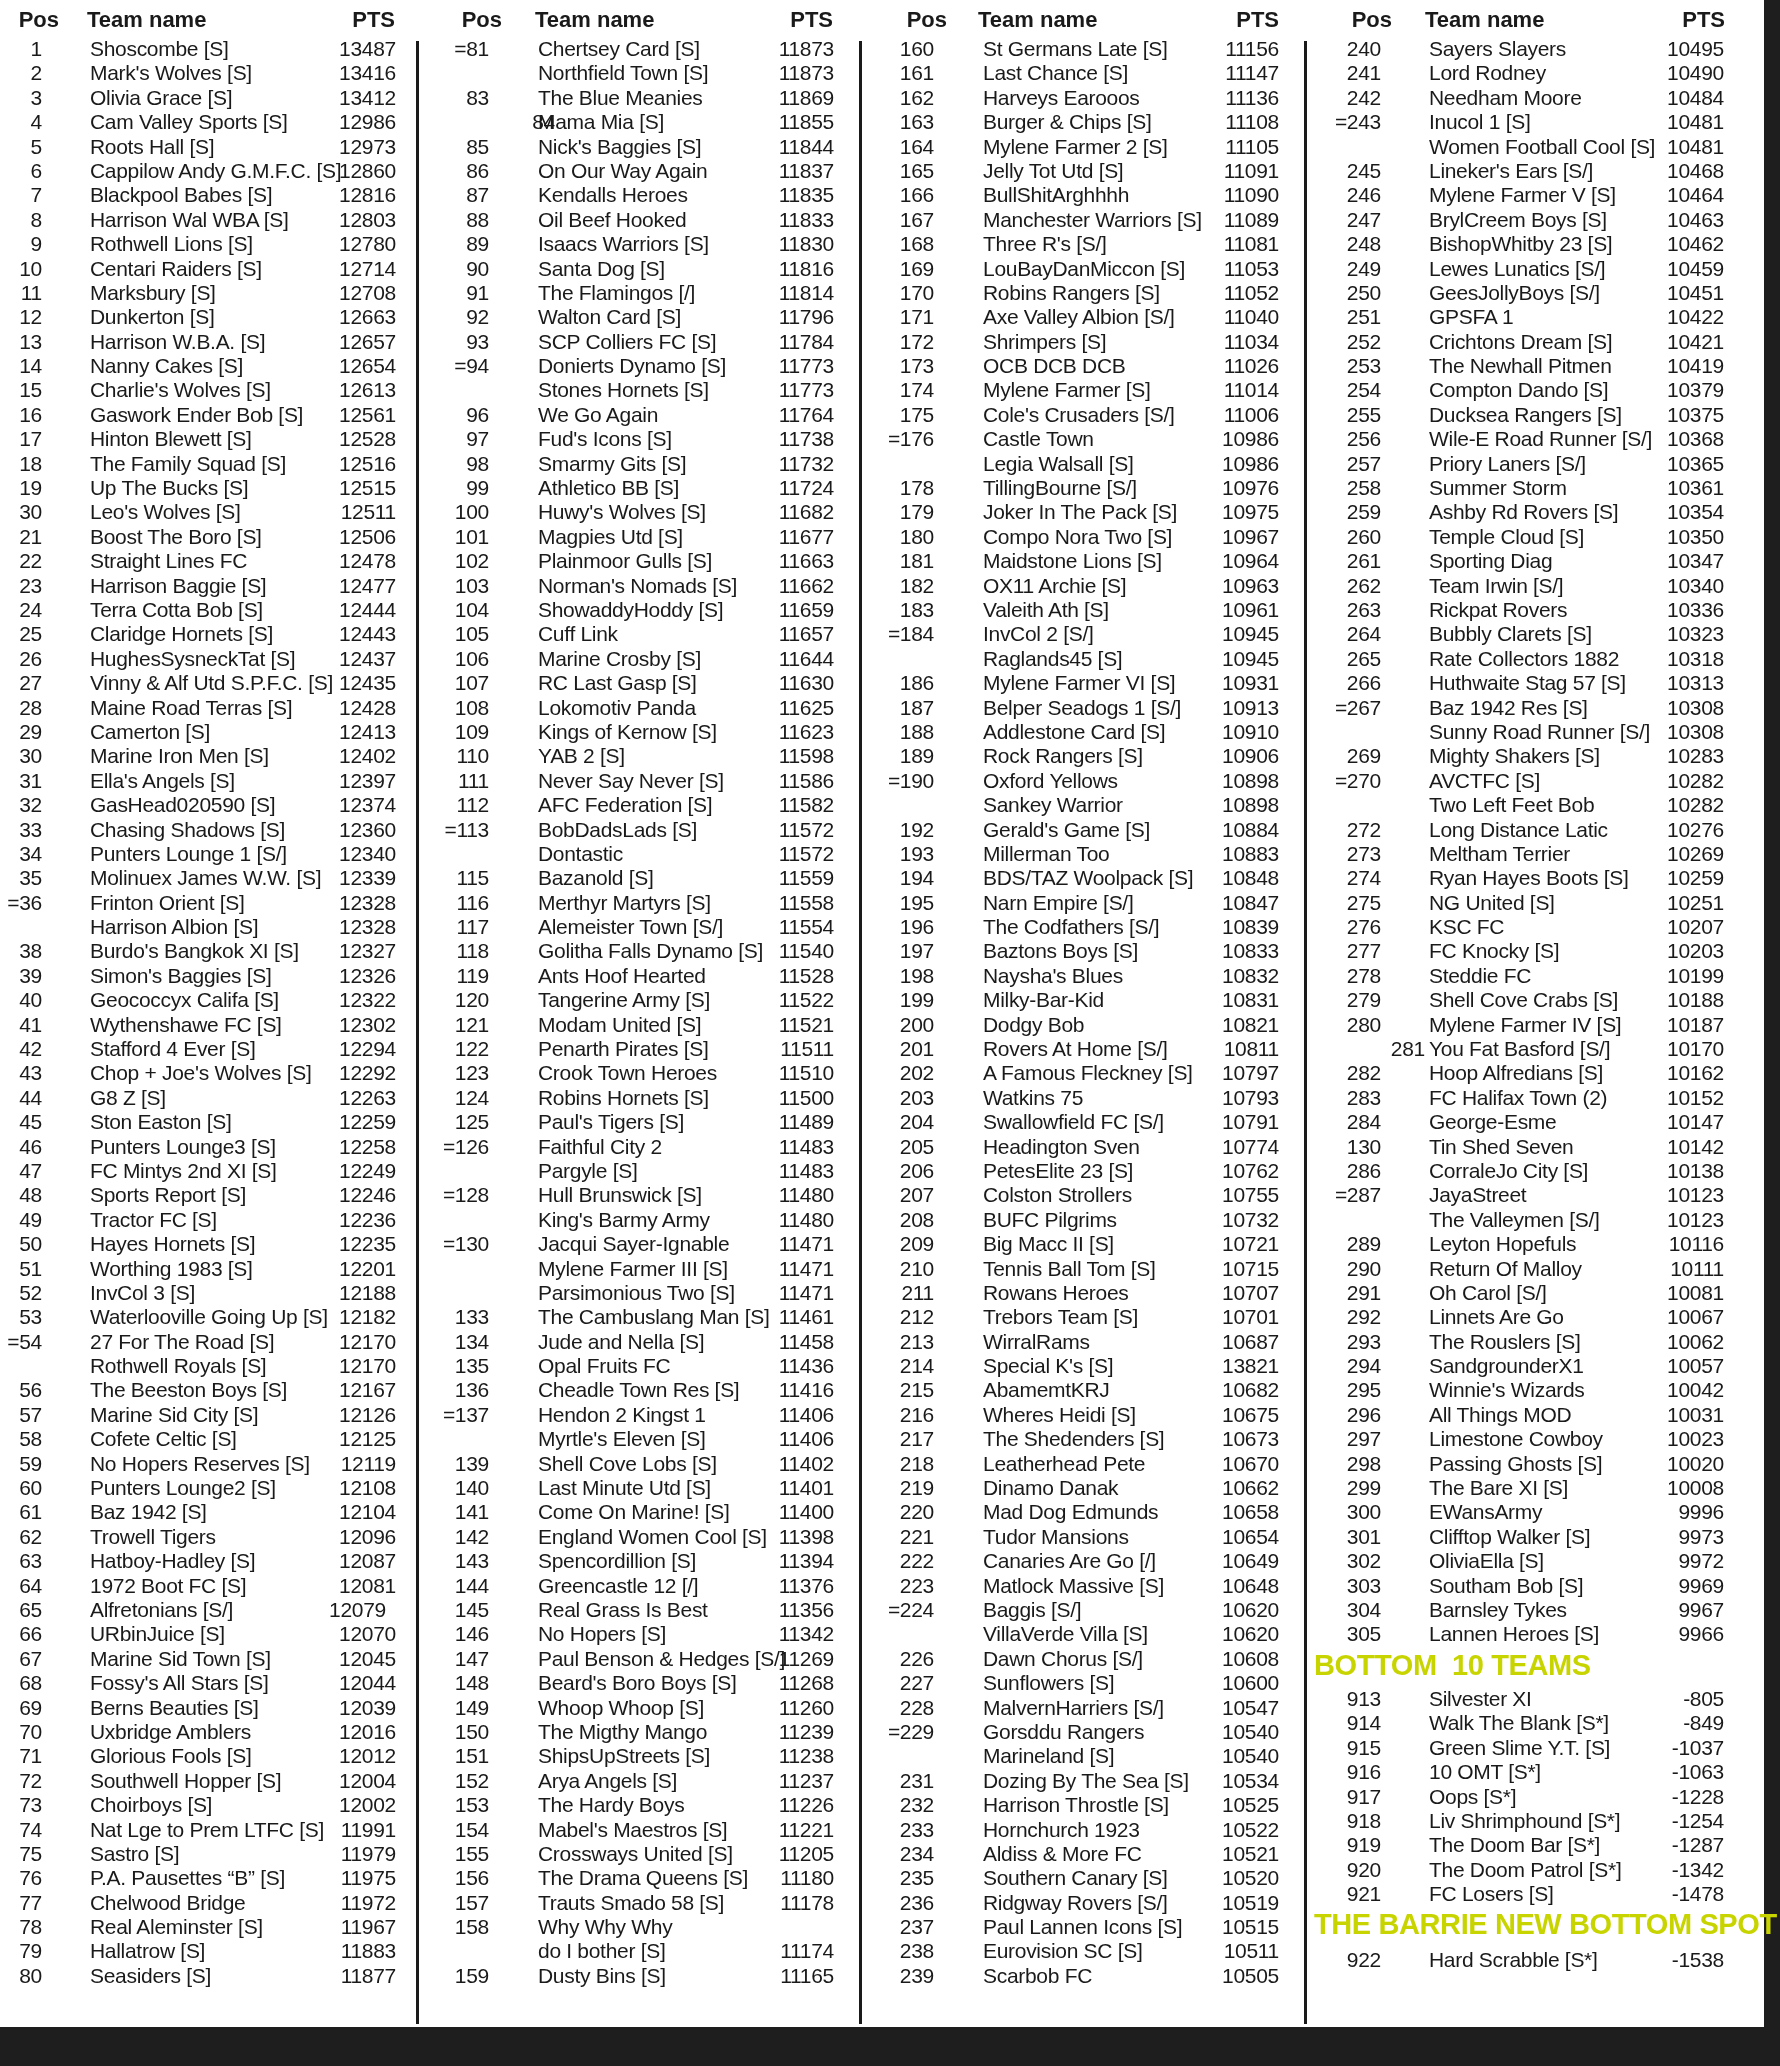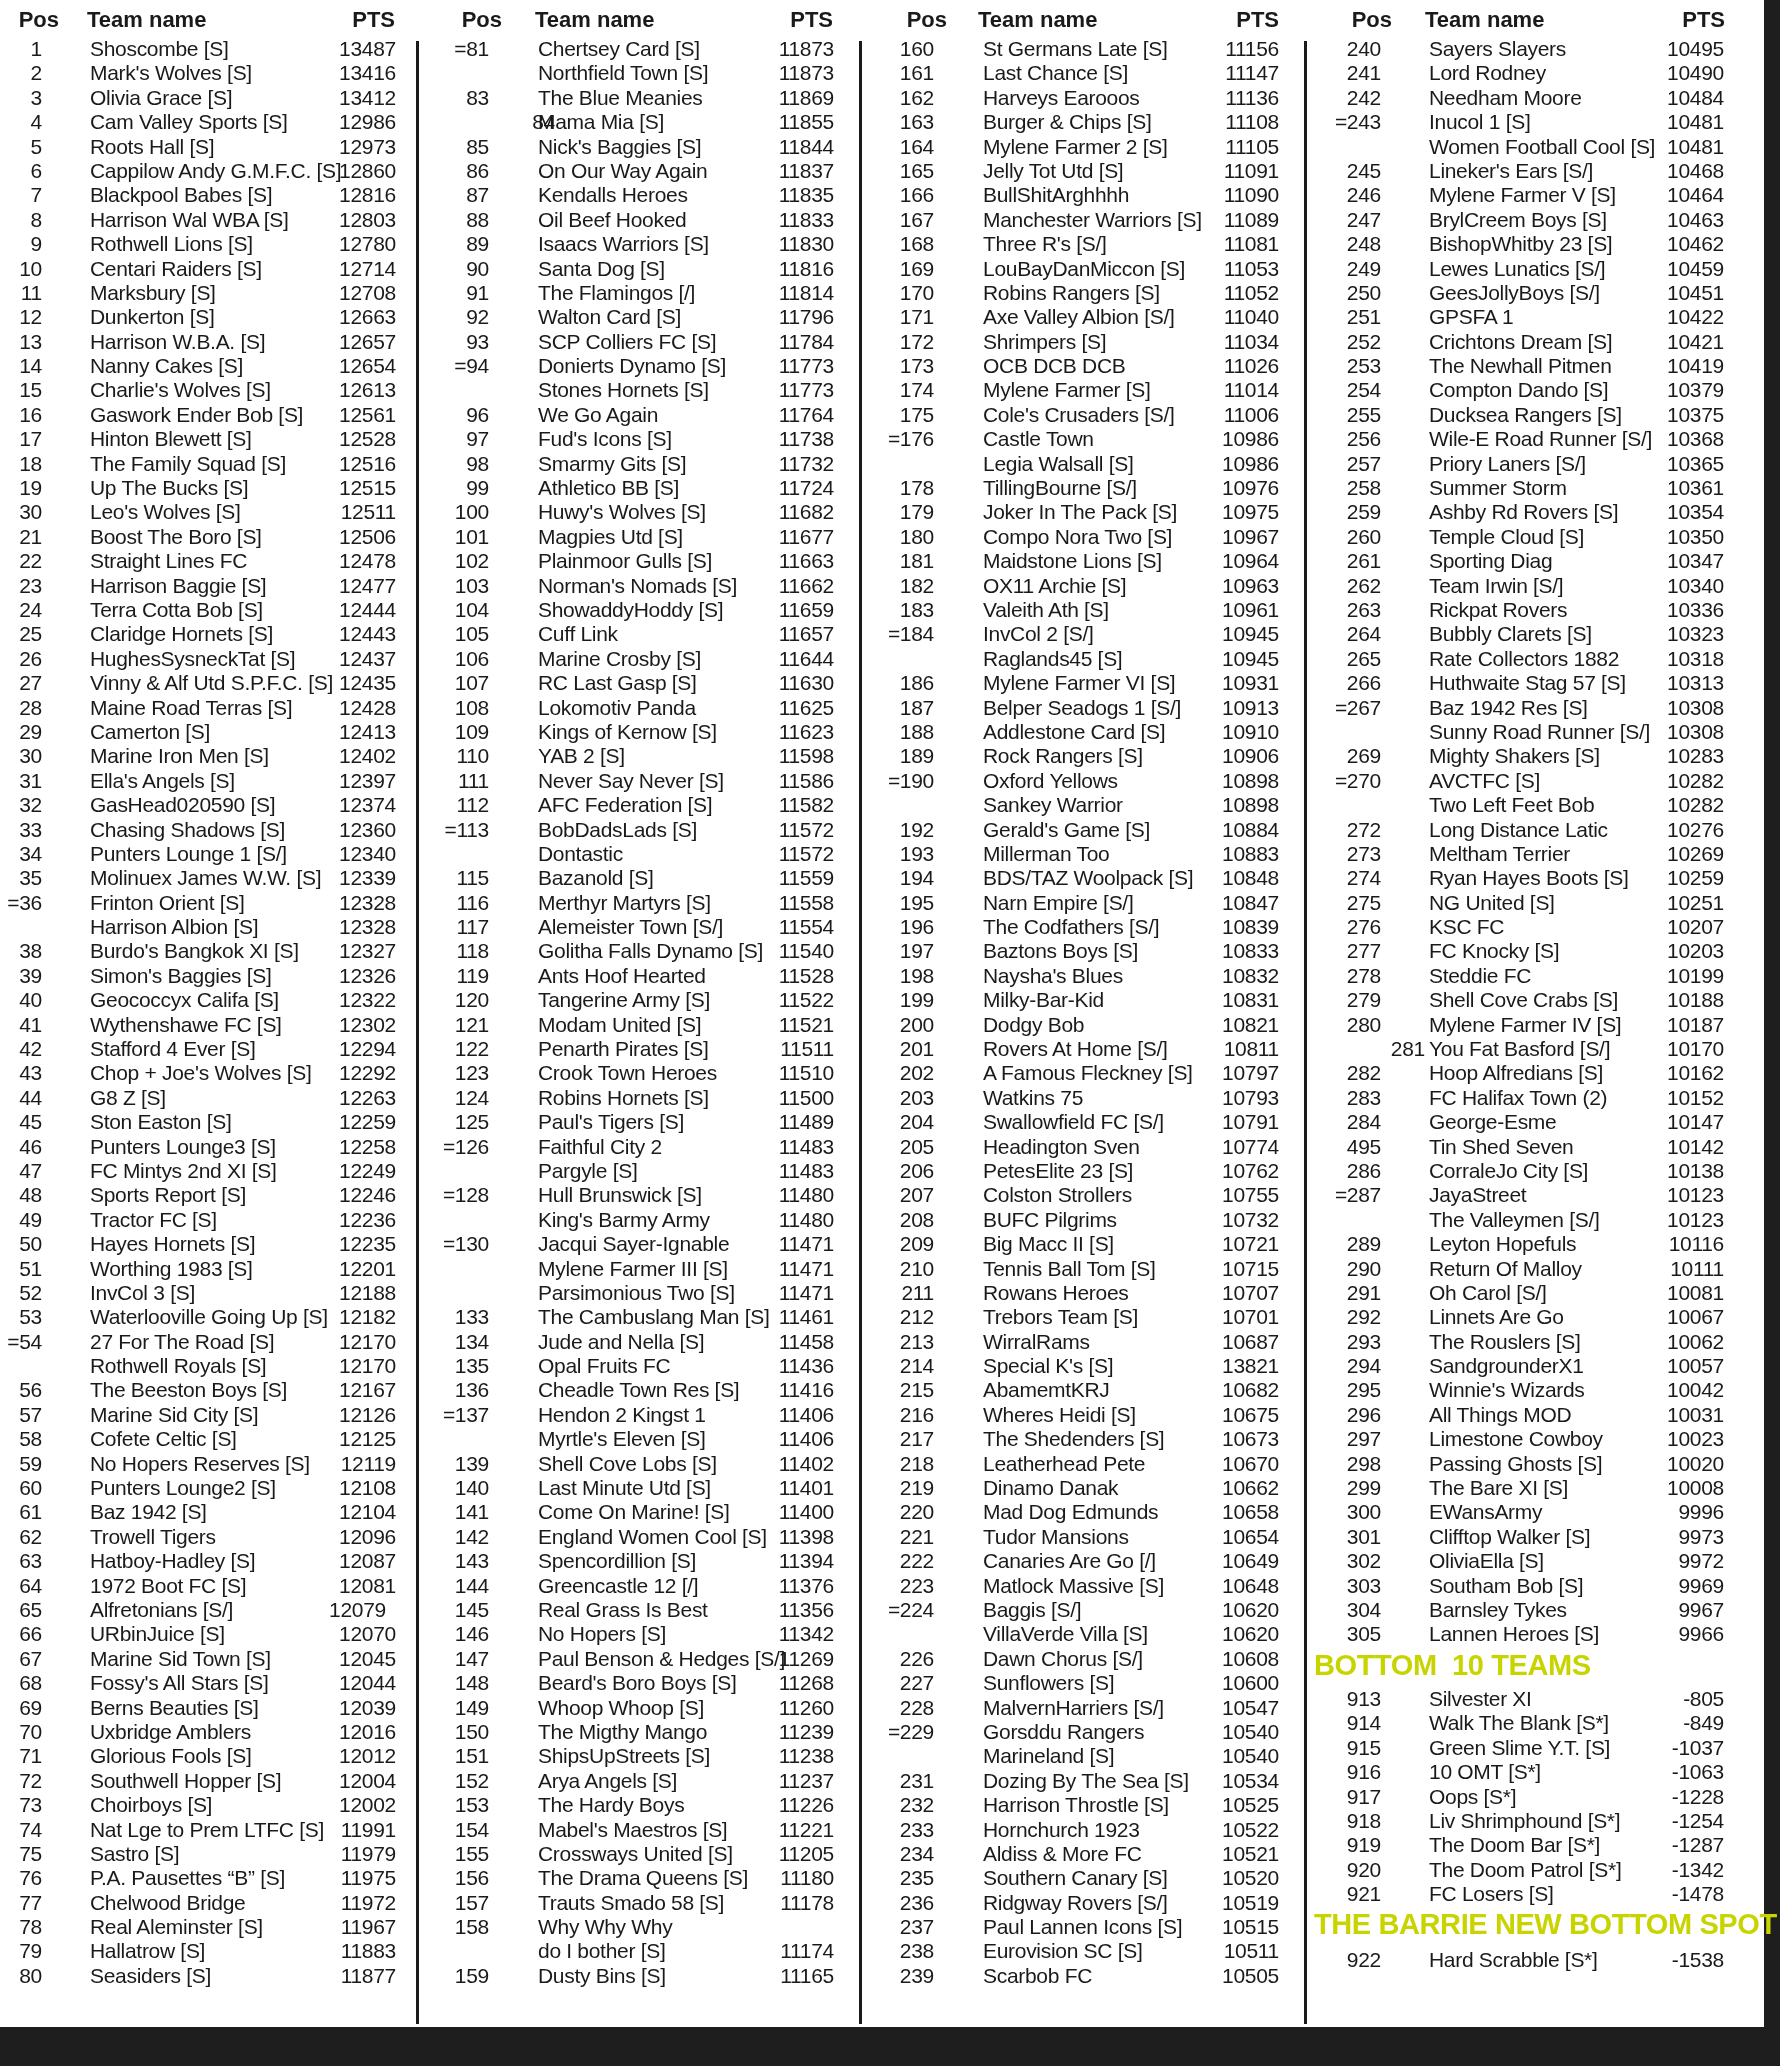--- a/index.html
+++ b/index.html
@@ -1500,21 +1500,21 @@
           <span class="pos" style="left: 0px; width: 74px;">283</span>
           <span class="name" style="left: 122px;">FC Halifax Town (2)</span>
           <span class="pts" style="left: 339px; width: 78px;">10152</span>
         </div>
         <div class="row">
           <span class="pos" style="left: 0px; width: 74px;">284</span>
           <span class="name" style="left: 122px;">George-Esme</span>
           <span class="pts" style="left: 339px; width: 78px;">10147</span>
         </div>
         <div class="row">
-          <span class="pos" style="left: 0px; width: 74px;">495</span>
+          <span class="pos" style="left: 0px; width: 74px;">130</span>
           <span class="name" style="left: 122px;">Tin Shed Seven</span>
           <span class="pts" style="left: 339px; width: 78px;">10142</span>
         </div>
         <div class="row">
           <span class="pos" style="left: 0px; width: 74px;">286</span>
           <span class="name" style="left: 122px;">CorraleJo City [S]</span>
           <span class="pts" style="left: 339px; width: 78px;">10138</span>
         </div>
         <div class="row">
           <span class="pos" style="left: 0px; width: 74px;">=287</span>

